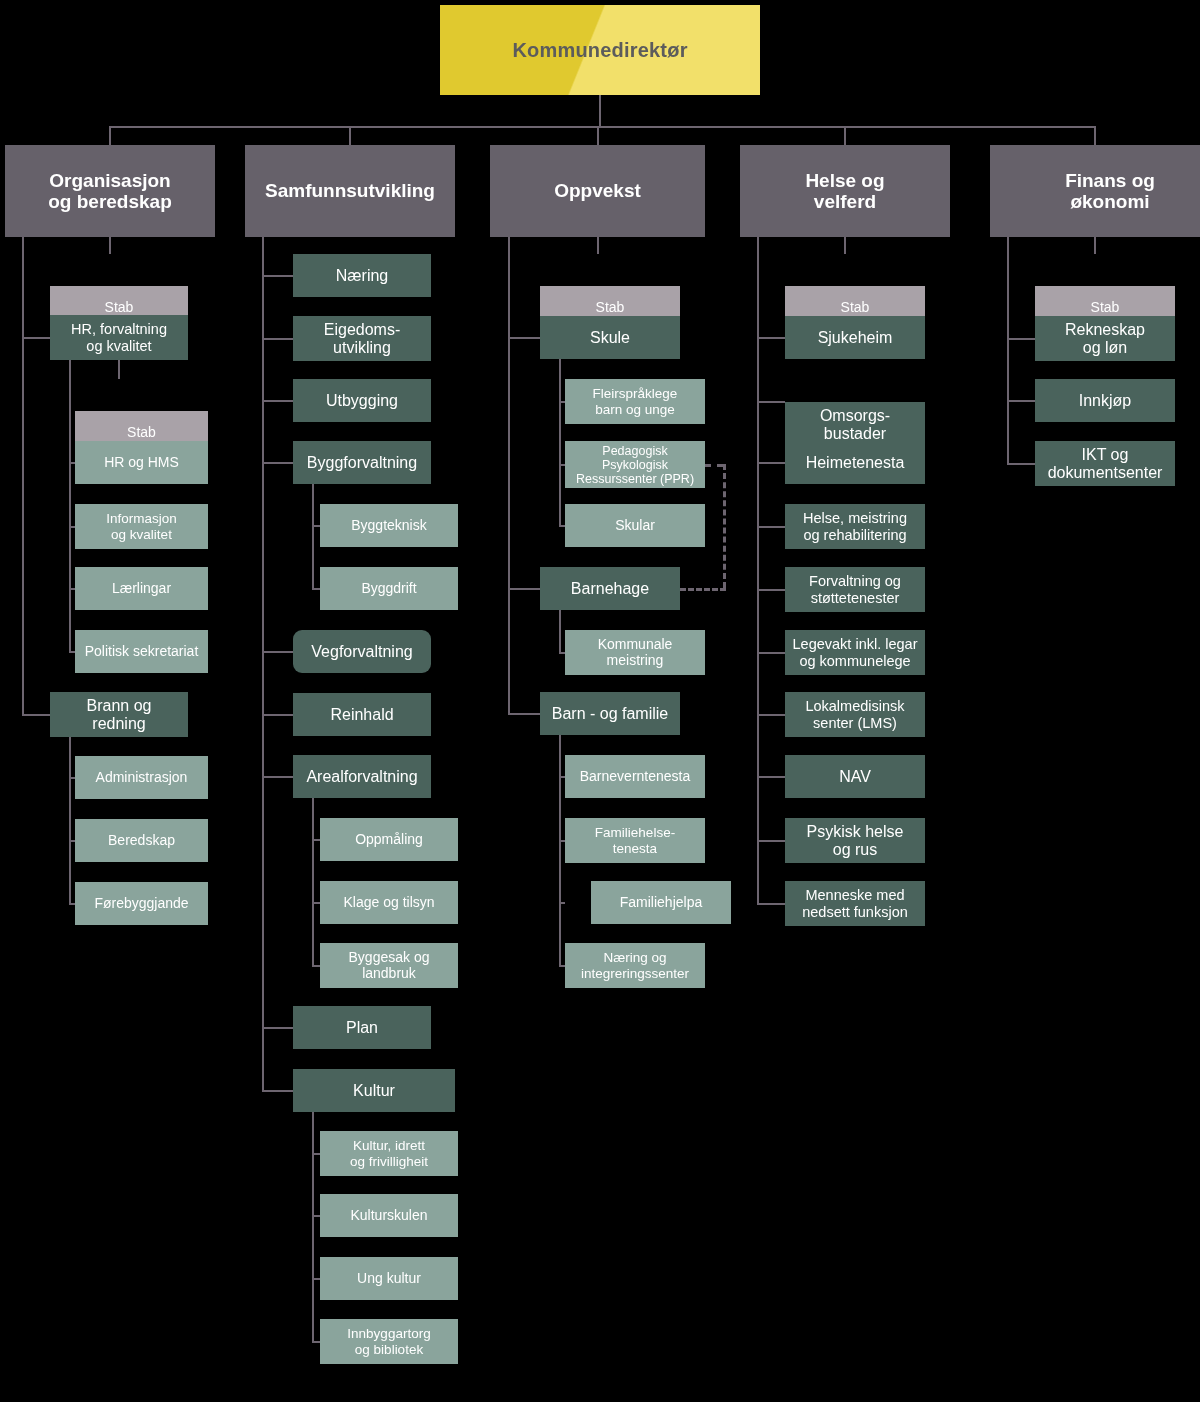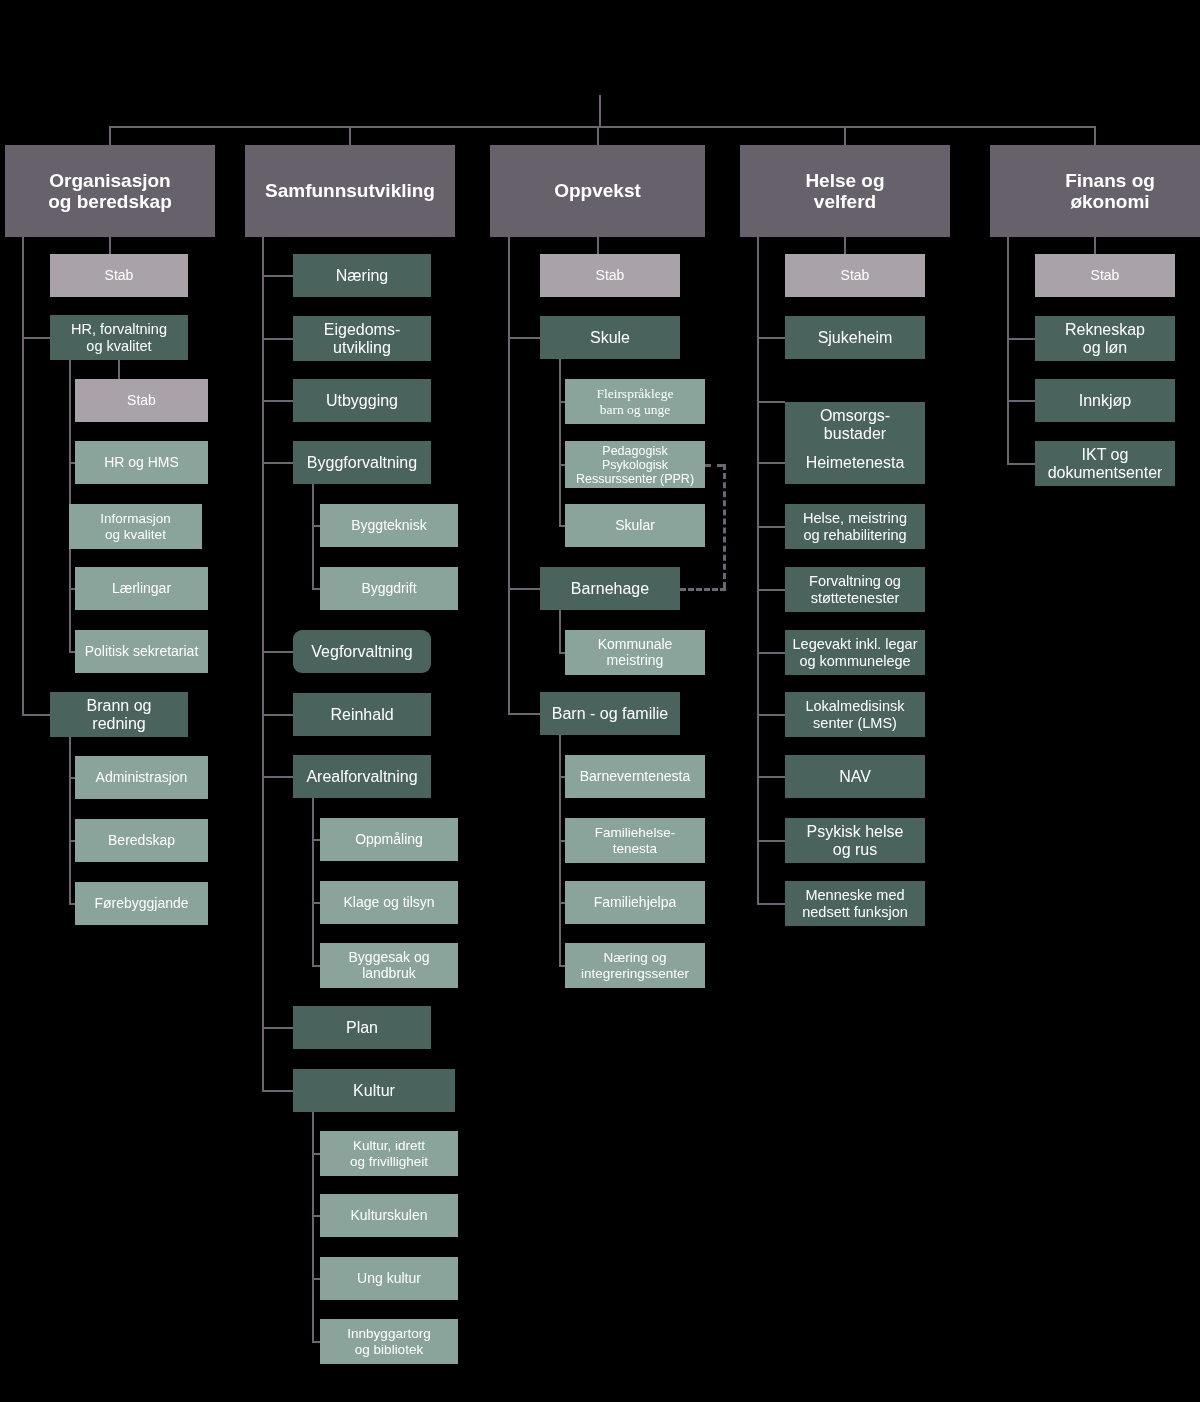--- a/index.html
+++ b/index.html
@@ -37,20 +37,21 @@
     background-image:linear-gradient(112deg,#e0c92f 0%,#e0c92f 46%,#f2e06a 46.5%,#f2e06a 100%);
   }
   .lvl-1 {
     background:#66616a;
     font-weight:bold;
     font-size:19px;
   }
   .lvl-stab {
     background:#a9a2a8;
     font-size:14px;
+    margin-top:32px;
   }
   .lvl-2 {
     background:#4a635c;
     font-size:16px;
   }
   .lvl-3 {
     background:#8aa49c;
     font-size:14px;
   }
   .lvl-3.tiny { font-size:12.5px; }
@@ -66,39 +67,40 @@
     height:0; border-top:3px dashed #6d6570;
   }
   .dash.v {
     width:0; border-left:3px dashed #6d6570;
   }
 </style>
 </head>
 <body>
 
 <div id="chart">
+    <div class="node lvl-root" style="left: 440px; top: 5px; width: 320px; height: 90px;"><span>Kommunedirektør</span></div>
     <div class="ln v" style="left: 599px; top: 95px; width: 2px; height: 31px;"></div>
     <div class="ln h" style="left: 110px; top: 126px; width: 985px; height: 2px;"></div>
     <div class="ln v" style="left: 109px; top: 126px; width: 2px; height: 19px;"></div>
     <div class="ln v" style="left: 349px; top: 126px; width: 2px; height: 19px;"></div>
     <div class="ln v" style="left: 596.5px; top: 126px; width: 2px; height: 19px;"></div>
     <div class="ln v" style="left: 844px; top: 126px; width: 2px; height: 19px;"></div>
     <div class="ln v" style="left: 1094px; top: 126px; width: 2px; height: 19px;"></div>
     <div class="node lvl-1" style="left: 5px; top: 145px; width: 210px; height: 92px;"><span>Organisasjon
 og beredskap</span></div>
     <div class="node lvl-stab" style="left: 50px; top: 254px; width: 138px; height: 43px;"><span>Stab</span></div>
     <div class="ln v" style="left: 109px; top: 237px; width: 2px; height: 17px;"></div>
     <div class="node lvl-2 small" style="left: 50px; top: 315px; width: 138px; height: 45px;"><span>HR, forvaltning
 og kvalitet</span></div>
     <div class="ln h" style="left: 22px; top: 336.5px; width: 28px; height: 2px;"></div>
     <div class="node lvl-stab" style="left: 75px; top: 379px; width: 133px; height: 43px;"><span>Stab</span></div>
     <div class="ln v" style="left: 118px; top: 360px; width: 2px; height: 19px;"></div>
     <div class="node lvl-3" style="left: 75px; top: 441px; width: 133px; height: 43px;"><span>HR og HMS</span></div>
     <div class="ln h" style="left: 69px; top: 461.5px; width: 6px; height: 2px;"></div>
-    <div class="node lvl-3 small" style="left: 69px; top: 504px; width: 133px; height: 45px;"><span>Informasjon
+    <div class="node lvl-3 small" style="left: 75px; top: 504px; width: 133px; height: 45px;"><span>Informasjon
 og kvalitet</span></div>
     <div class="ln h" style="left: 69px; top: 525.5px; width: 6px; height: 2px;"></div>
     <div class="node lvl-3" style="left: 75px; top: 567px; width: 133px; height: 43px;"><span>Lærlingar</span></div>
     <div class="ln h" style="left: 69px; top: 587.5px; width: 6px; height: 2px;"></div>
     <div class="node lvl-3" style="left: 75px; top: 630px; width: 133px; height: 43px;"><span>Politisk sekretariat</span></div>
     <div class="ln h" style="left: 69px; top: 650.5px; width: 6px; height: 2px;"></div>
     <div class="ln v" style="left: 69px; top: 360px; width: 2px; height: 291.5px;"></div>
     <div class="node lvl-2" style="left: 50px; top: 692px; width: 138px; height: 45px;"><span>Brann og
 redning</span></div>
     <div class="ln h" style="left: 22px; top: 713.5px; width: 28px; height: 2px;"></div>
@@ -153,21 +155,21 @@
     <div class="ln h" style="left: 312px; top: 1277.5px; width: 8px; height: 2px;"></div>
     <div class="node lvl-3 small" style="left: 320px; top: 1319px; width: 138px; height: 45px;"><span>Innbyggartorg
 og bibliotek</span></div>
     <div class="ln h" style="left: 312px; top: 1340.5px; width: 8px; height: 2px;"></div>
     <div class="ln v" style="left: 312px; top: 1112px; width: 2px; height: 229.5px;"></div>
     <div class="node lvl-1" style="left: 490px; top: 145px; width: 215px; height: 92px;"><span>Oppvekst</span></div>
     <div class="node lvl-stab" style="left: 540px; top: 254px; width: 140px; height: 43px;"><span>Stab</span></div>
     <div class="ln v" style="left: 596.5px; top: 237px; width: 2px; height: 17px;"></div>
     <div class="node lvl-2" style="left: 540px; top: 316px; width: 140px; height: 43px;"><span>Skule</span></div>
     <div class="ln h" style="left: 508px; top: 336.5px; width: 32px; height: 2px;"></div>
-    <div class="node lvl-3 small" style="left: 565px; top: 379px; width: 140px; height: 45px; font-family: Liberation Serif, serif;"><span>Fleirspråklege
+    <div class="node lvl-3 small" style="left: 565px; top: 379px; width: 140px; height: 45px;"><span>Fleirspråklege
 barn og unge</span></div>
     <div class="ln h" style="left: 559px; top: 400.5px; width: 6px; height: 2px;"></div>
     <div class="node lvl-3 tiny" style="left: 565px; top: 441px; width: 140px; height: 47px;"><span>Pedagogisk
 Psykologisk
 Ressurssenter (PPR)</span></div>
     <div class="ln h" style="left: 559px; top: 463.5px; width: 6px; height: 2px;"></div>
     <div class="node lvl-3" style="left: 565px; top: 504px; width: 140px; height: 43px;"><span>Skular</span></div>
     <div class="ln h" style="left: 559px; top: 524.5px; width: 6px; height: 2px;"></div>
     <div class="ln v" style="left: 559px; top: 359px; width: 2px; height: 166.5px;"></div>
     <div class="node lvl-2" style="left: 540px; top: 567px; width: 140px; height: 43px;"><span>Barnehage</span></div>
@@ -176,21 +178,21 @@
 meistring</span></div>
     <div class="ln h" style="left: 559px; top: 651.5px; width: 6px; height: 2px;"></div>
     <div class="ln v" style="left: 559px; top: 610px; width: 2px; height: 42.5px;"></div>
     <div class="node lvl-2" style="left: 540px; top: 692px; width: 140px; height: 43px;"><span>Barn - og familie</span></div>
     <div class="ln h" style="left: 508px; top: 712.5px; width: 32px; height: 2px;"></div>
     <div class="node lvl-3" style="left: 565px; top: 755px; width: 140px; height: 43px;"><span>Barneverntenesta</span></div>
     <div class="ln h" style="left: 559px; top: 775.5px; width: 6px; height: 2px;"></div>
     <div class="node lvl-3 small" style="left: 565px; top: 818px; width: 140px; height: 45px;"><span>Familiehelse-
 tenesta</span></div>
     <div class="ln h" style="left: 559px; top: 839.5px; width: 6px; height: 2px;"></div>
-    <div class="node lvl-3" style="left: 565px; top: 881px; width: 140px; height: 43px;"><span>Familiehjelpa</span></div>
+    <div class="node lvl-3" style="left: 591px; top: 881px; width: 140px; height: 43px;"><span>Familiehjelpa</span></div>
     <div class="ln h" style="left: 559px; top: 901.5px; width: 6px; height: 2px;"></div>
     <div class="node lvl-3 small" style="left: 565px; top: 943px; width: 140px; height: 45px;"><span>Næring og
 integreringssenter</span></div>
     <div class="ln h" style="left: 559px; top: 964.5px; width: 6px; height: 2px;"></div>
     <div class="ln v" style="left: 559px; top: 735px; width: 2px; height: 230.5px;"></div>
     <div class="ln v" style="left: 508px; top: 237px; width: 2px; height: 476.5px;"></div>
     <div class="dash h" style="left: 705px; top: 463.5px; width: 18px; height: 0px;"></div>
     <div class="dash v" style="left: 723px; top: 463.5px; width: 0px; height: 124px;"></div>
     <div class="dash h" style="left: 680px; top: 587.5px; width: 46px; height: 0px;"></div>
     <div class="node lvl-1" style="left: 740px; top: 145px; width: 210px; height: 92px;"><span>Helse og

